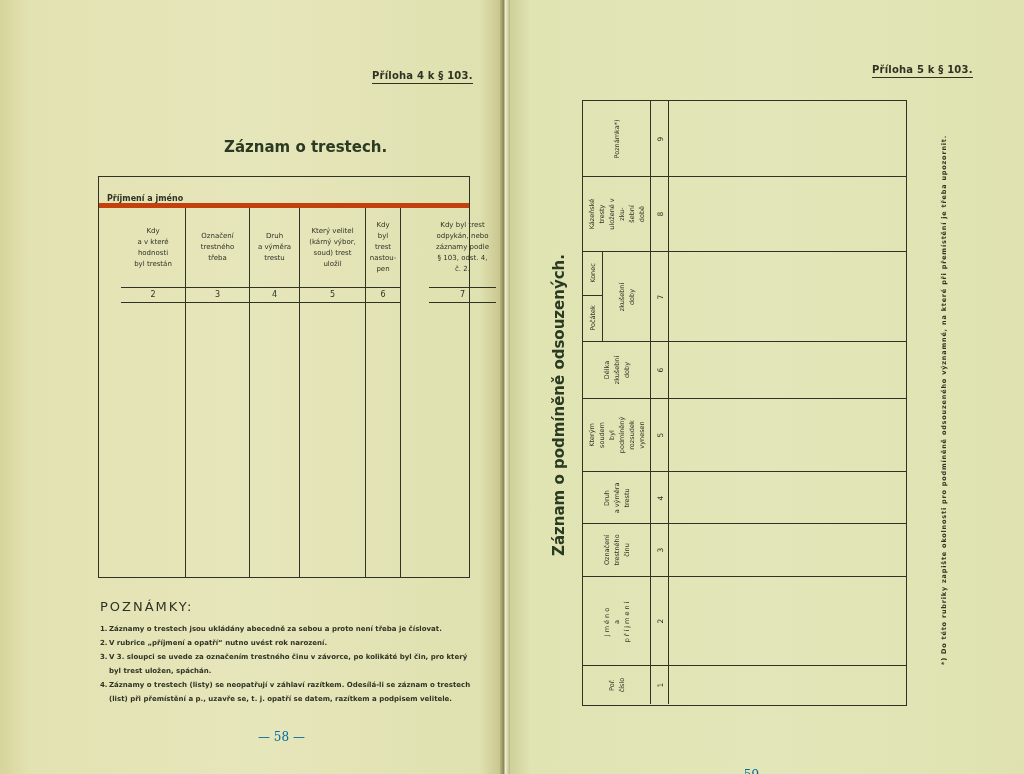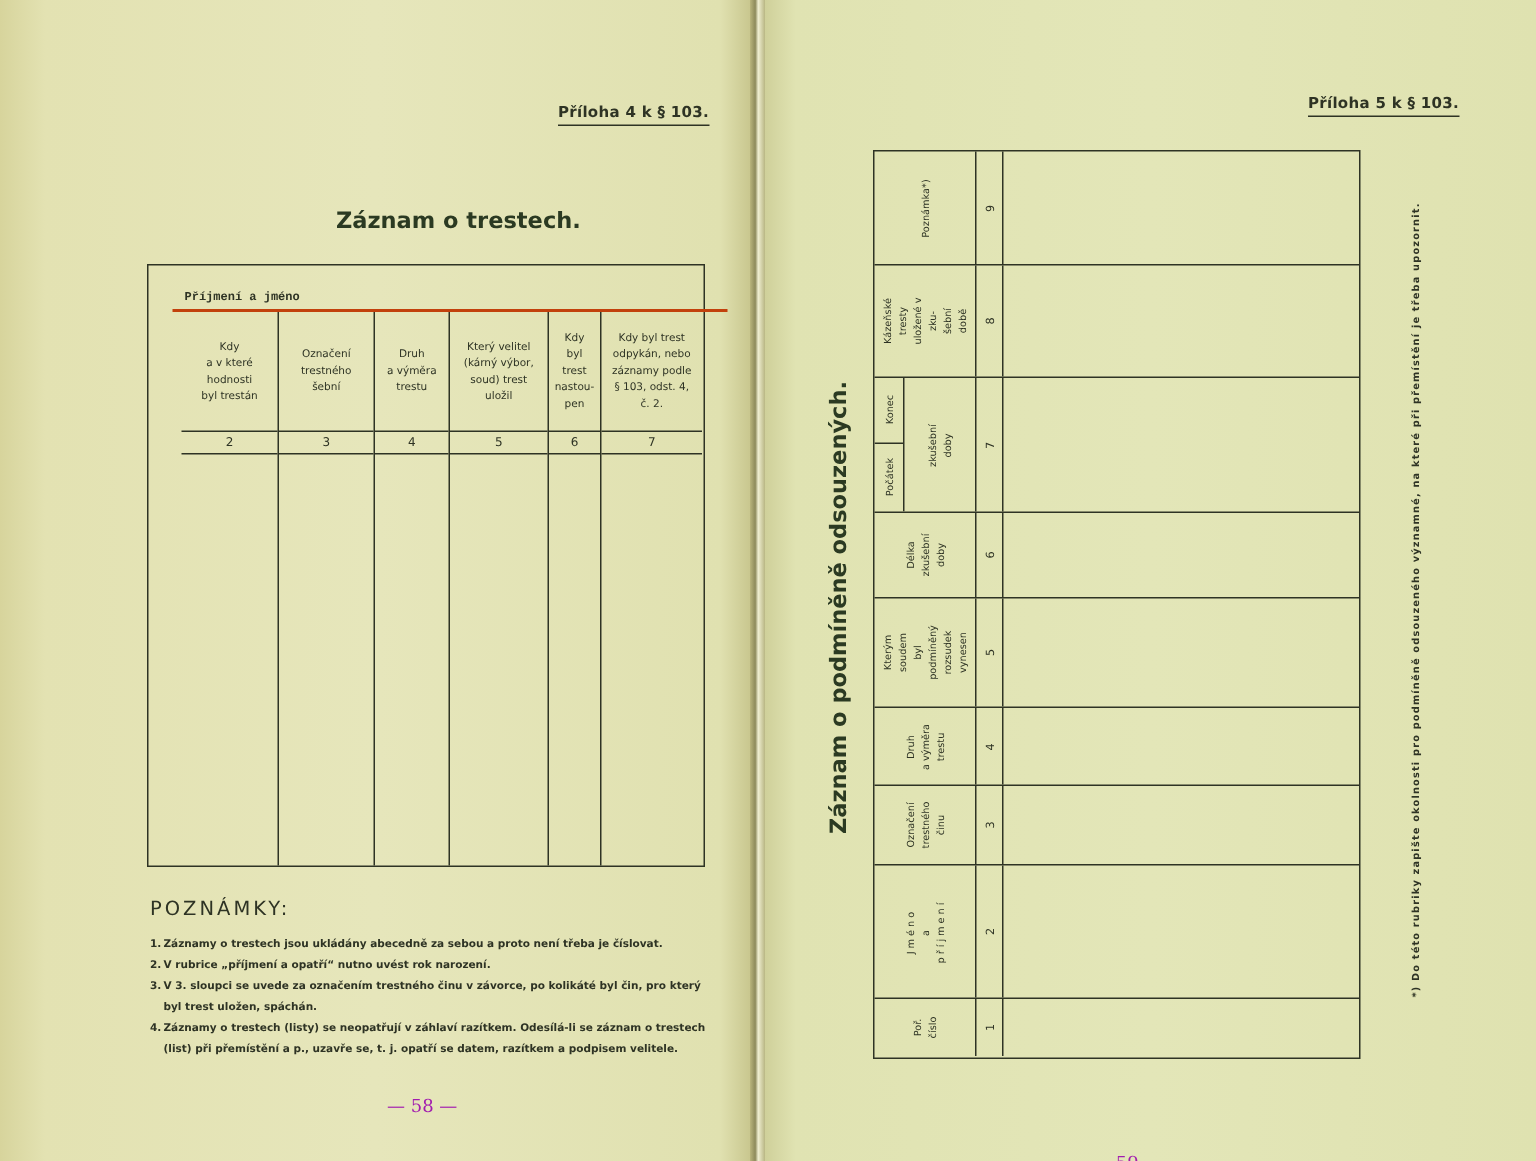--- a/index.html
+++ b/index.html
@@ -13,39 +13,39 @@
             background: linear-gradient(90deg, #b9b57c 0%, #8d8a5a 35%, #efeed0 55%, #b8b683 100%); }
 
   .appendix { position: absolute; font-weight: bold; font-size: 10px; letter-spacing: 0.2px;
               border-bottom: 1.5px solid #2e3324; padding-bottom: 2px; color: #2e3324; }
 
   .title { position: absolute; font-weight: bold; font-size: 15px; color: #2b3a22; white-space: nowrap; }
 
   
   .ltable { position: absolute; left: 98px; top: 176px; width: 372px; height: 402px;
             border: 1.5px solid #2e3324; }
-  .ltable .name-row { position: absolute; left: 16px; top: 0; width: 100%; height: 31px;
-            border-bottom: 2px solid #c2410c; font-size: 8px; font-weight: bold; padding: 17px 0 0 8px; font-family: Liberation Mono, monospace; }
+  .ltable .name-row { position: absolute; left: 0; top: 0; width: 100%; height: 31px;
+            border-bottom: 5px solid #c2410c; font-size: 8px; font-weight: bold; padding: 17px 0 0 8px; }
   .lcol { position: absolute; top: 31px; height: 369px; border-right: 1px solid #2e3324; }
-  .lcol:last-child { border-right: none; }
+  .lcol:last-child { border-right: none; margin-left: 28px; }
   .lhead { position: absolute; left: 0; top: 0; width: 100%; height: 79px;
            display: flex; align-items: center; justify-content: center; text-align: center;
            font-size: 7px; line-height: 11px; white-space: pre-line; padding: 0 2px; }
   .lnum { position: absolute; left: 0; top: 79px; width: 100%; height: 16px;
           border-top: 1px solid #2e3324; border-bottom: 1.5px solid #2e3324;
           font-size: 8px; text-align: center; line-height: 14px; }
   .lbody { position: absolute; left: 0; top: 95px; width: 100%; bottom: 0; }
 
   .notes { position: absolute; left: 100px; top: 600px; width: 380px; font-size: 7px; line-height: 14px; }
   .notes-h { font-size: 13px; letter-spacing: 2px; margin-bottom: 8px; }
   .note { display: flex; }
   .note .n { width: 9px; flex: none; font-weight: bold; }
   .note .t { flex: 1; font-weight: bold; }
 
-  .pageno { position: absolute; font-family: "DejaVu Serif", serif; font-size: 12px; color: #a21caf; }
+  .pageno { position: absolute; font-family: "DejaVu Serif", serif; font-size: 12px; color: #0369a1; }
 
   
   .rtable { position: absolute; left: 582px; top: 100px; width: 325px; height: 606px;
             border: 1.5px solid #2e3324; }
   .rrow { position: absolute; left: 0; width: 100%; border-top: 1px solid #2e3324; }
   .rrow.first { border-top: none; }
   .rhead { position: absolute; left: 0; top: 0; width: 68px; height: 100%; border-right: 1px solid #2e3324; overflow: hidden; }
   .rnum { position: absolute; left: 68px; top: 0; width: 18px; height: 100%; border-right: 1.5px solid #2e3324; }
   .rdata { position: absolute; left: 86px; top: 0; right: 0; height: 100%; }
   .vtext { position: absolute; left: 50%; top: 50%; transform: translate(-50%, -50%) rotate(-90deg);
@@ -80,21 +80,21 @@
     <div class="lhead">Kdy
 a v které
 hodnosti
 byl trestán</div>
     <div class="lnum">2</div>
     <div class="lbody"></div>
   </div>
   <div class="lcol" style="left:87px; width:64px;">
     <div class="lhead">Označení
 trestného
-šební</div>
+třeba</div>
     <div class="lnum">3</div>
     <div class="lbody"></div>
   </div>
   <div class="lcol" style="left:151px; width:50px;">
     <div class="lhead">Druh
 a výměra
 trestu</div>
     <div class="lnum">4</div>
     <div class="lbody"></div>
   </div>

